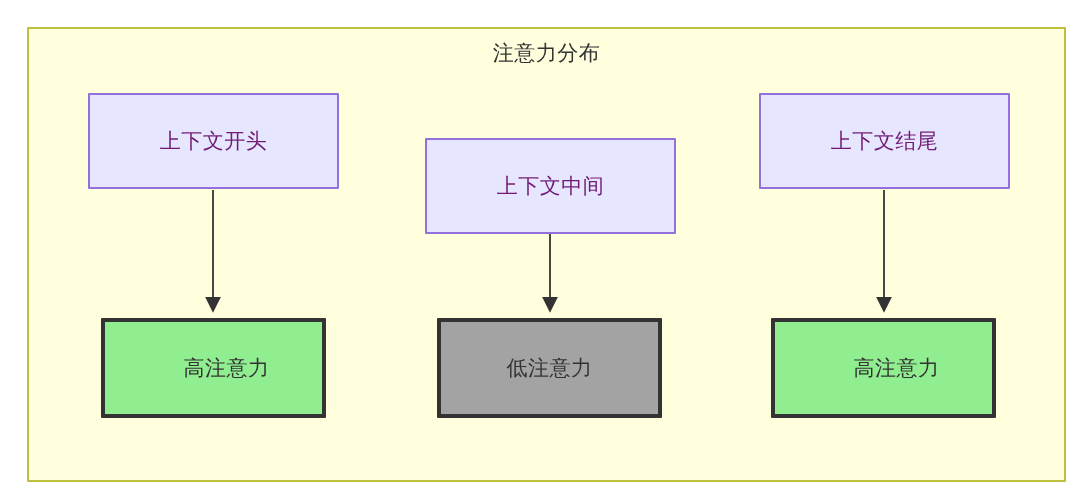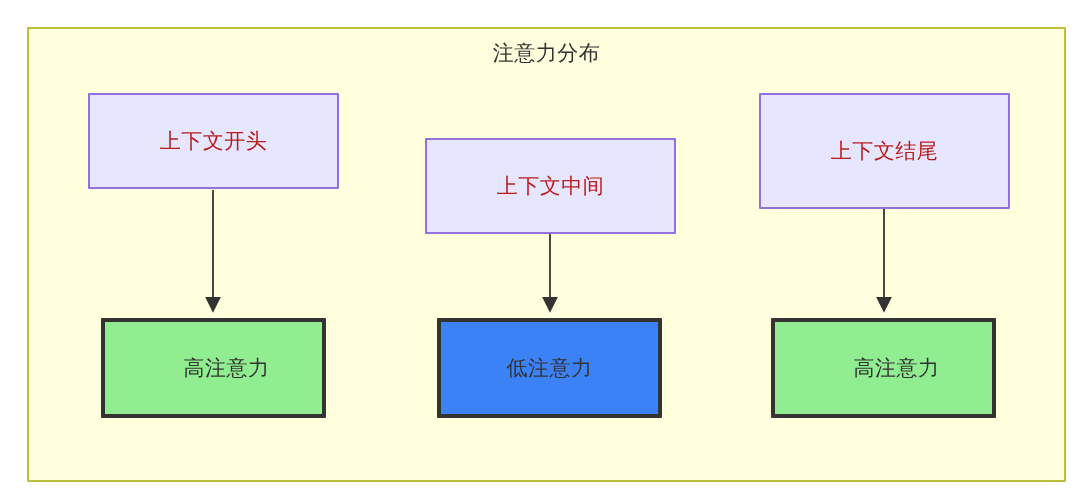--- a/index.html
+++ b/index.html
@@ -52,41 +52,41 @@
   .node-top {
     position: absolute;
     box-sizing: border-box;
     background: #E6E6FE;
     border: 2px solid #9370DB;
     border-radius: 1px;
     display: flex;
     align-items: center;
     justify-content: center;
     font-size: 21px;
-    color: #b91c1c;
+    color: #701a75;
     letter-spacing: 0.5px;
     white-space: nowrap;
   }
 
   
   .node-bottom {
     position: absolute;
     box-sizing: border-box;
     border: 4px solid #333333;
     border-radius: 1px;
     display: flex;
     align-items: center;
     justify-content: center;
     font-size: 21px;
     color: #333333;
     letter-spacing: 0.5px;
     white-space: nowrap;
   }
   .fill-high { background: #90EE90; padding-left: 26px; }
-  .fill-low  { background: #3b82f6; }
+  .fill-low  { background: #a3a3a3; }
 
   
   #edges {
     position: absolute;
     left: 0;
     top: 0;
     width: 1080px;
     height: 496px;
     pointer-events: none;
   }
@@ -112,21 +112,21 @@
   </svg>
 
   <div class="node-top" style="left:88px; top:93px; width:251px; height:96px;">
     <span>上下文开头</span>
   </div>
 
   <div class="node-top" style="left:425px; top:93px; width:251px; height:96px;margin-top:45px;">
     <span>上下文中间</span>
   </div>
 
-  <div class="node-top" style="left:759px; top:93px; width:251px; height:116px;">
+  <div class="node-top" style="left:759px; top:93px; width:251px; height:96px;">
     <span>上下文结尾</span>
   </div>
 
   <div class="node-bottom fill-high" style="left:101px; top:318px; width:225px; height:100px;">
     <span>高注意力</span>
   </div>
 
   <div class="node-bottom fill-low" style="left:437px; top:318px; width:225px; height:100px;">
     <span>低注意力</span>
   </div>

